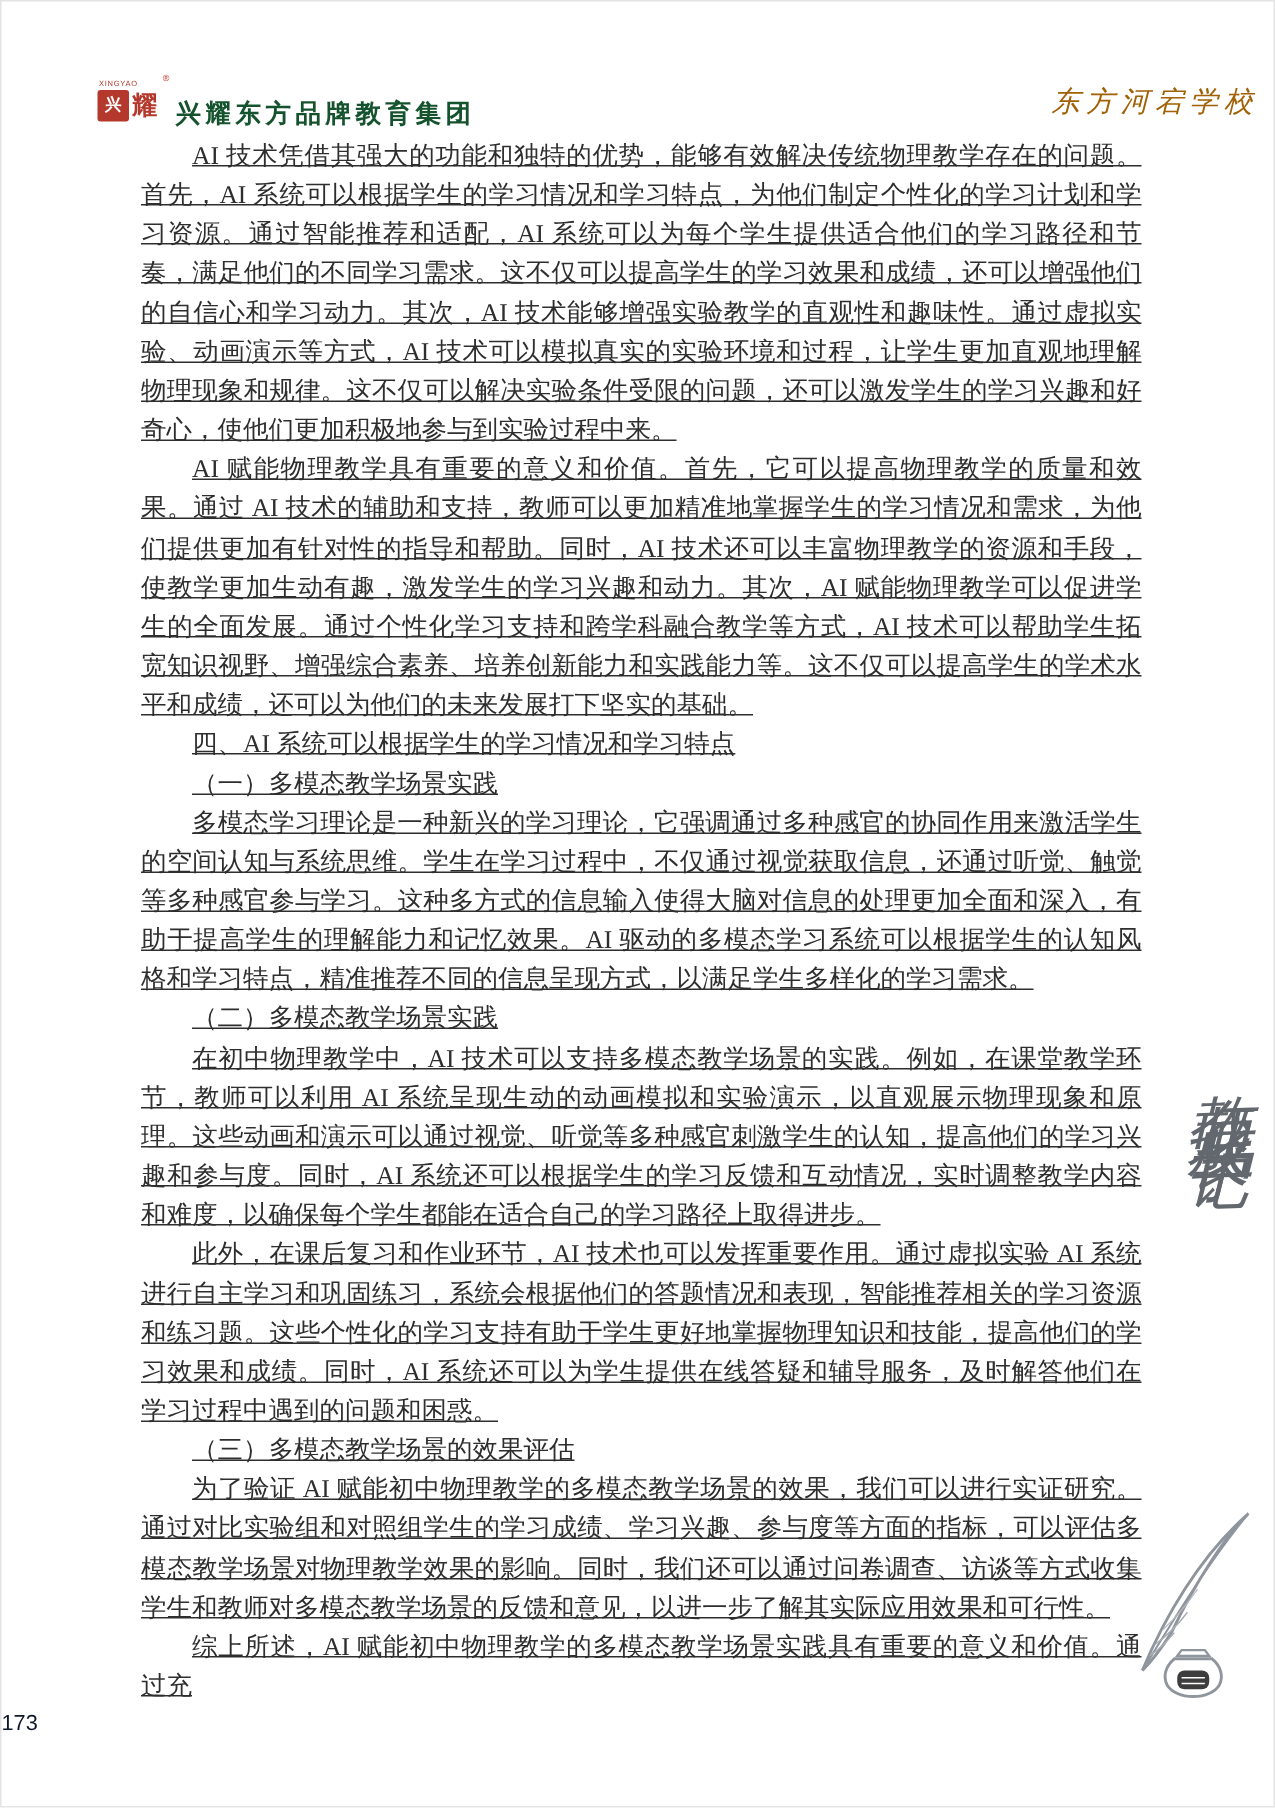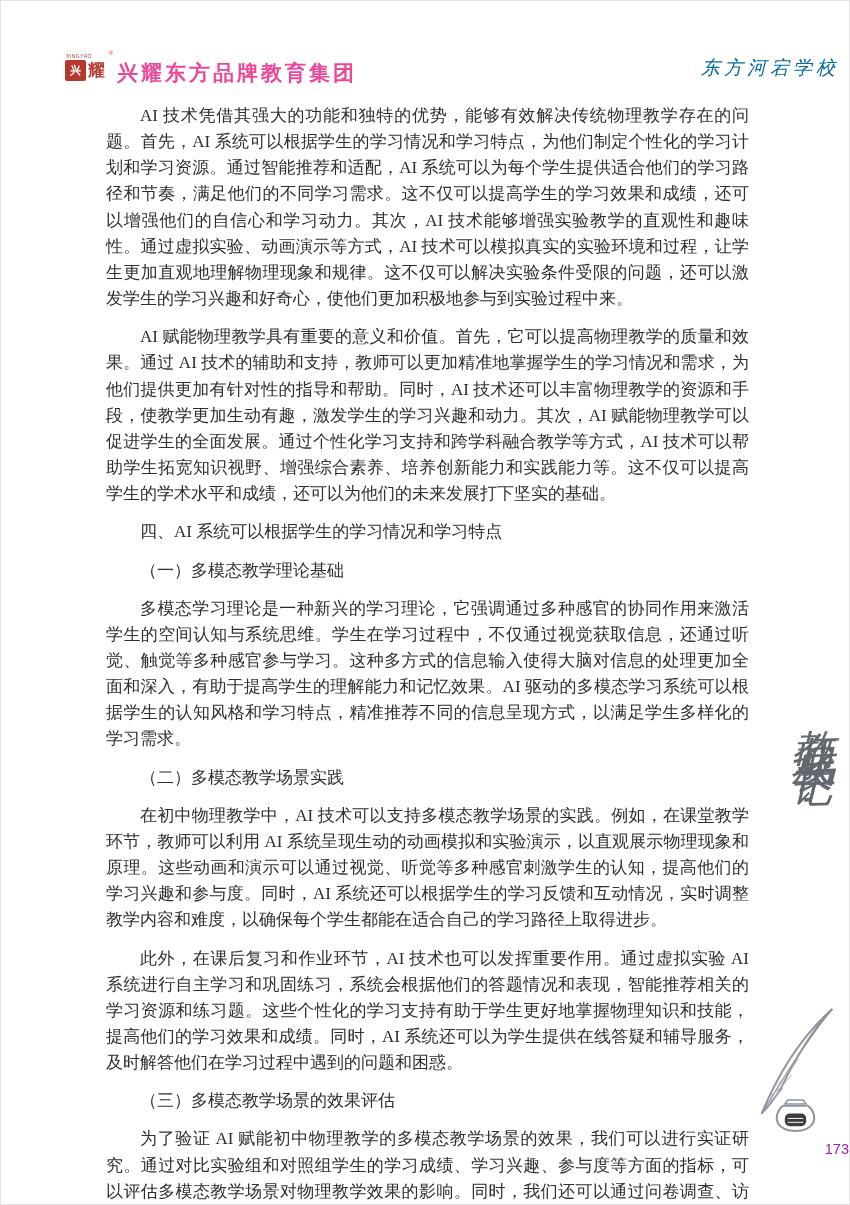--- a/index.html
+++ b/index.html
@@ -33,57 +33,57 @@
   .seal-sq {
     display:inline-flex; align-items:center; justify-content:center;
     width:21px; height:21px; background:#b5382d; border-radius:2px;
     color:#ffffff; font-size:11px; line-height:1; font-weight:bold;
   }
   .seal-right {
     display:inline-block; margin-left:2px;
     color:#b5382d; font-size:17px; font-weight:bold; line-height:1;
   }
   .company-name {
-    font-size:21px; font-weight:bold; color:#ec4899;
+    font-size:17px; font-weight:bold; color:#14532d;
     letter-spacing:3px; line-height:1; padding-bottom:5px;
     white-space:nowrap;
   }
   .school-name {
     position:absolute; right:0; top:6px;
-    font-size:19px; color:#0369a1; letter-spacing:4px;
+    font-size:19px; color:#a16207; letter-spacing:4px;
     font-style:italic; white-space:nowrap;
   }
 
   
   .doc-body {
     position:absolute; left:93px; top:90px; width:667px;
     font-size:17px; line-height:26.15px; color:#2e2e2e;
     text-align:justify;
   }
-  .doc-body p { margin:12px; text-indent:2em; }
+  .doc-body p { margin:0; text-indent:2em;text-decoration:underline; }
 
   
   .vertical-title {
     position:absolute; right:16px; top:696px; height:300px;
     writing-mode:vertical-rl;
     font-size:42px; line-height:1;
     letter-spacing:7px;
     color:#63686f;
     font-style:italic;
     font-family:"DejaVu Serif","Liberation Serif",serif;
     transform:skewY(-2deg);
   }
   .quill { position:absolute; right:8px; top:1002px; width:92px; height:136px; }
 
   
   .page-number {
     position:absolute; left:0; right:0; top:1140px;
-    text-align:right;
+    text-align:left;
     font-family:"Liberation Sans","DejaVu Sans",sans-serif;
-    font-size:14.5px; color:#a21caf;
+    font-size:14.5px; color:#0f172a;
   }
 </style>
 </head>
 <body>
 
 <div class="page">
 
   <div class="header">
     <div class="brand">
       <span class="seal">
@@ -96,21 +96,21 @@
       </span>
       <span class="company-name">兴耀东方品牌教育集团</span>
     </div>
     <div class="school-name">东方河宕学校</div>
   </div>
 
   <div class="doc-body">
       <p>AI 技术凭借其强大的功能和独特的优势，能够有效解决传统物理教学存在的问题。首先，AI 系统可以根据学生的学习情况和学习特点，为他们制定个性化的学习计划和学习资源。通过智能推荐和适配，AI 系统可以为每个学生提供适合他们的学习路径和节奏，满足他们的不同学习需求。这不仅可以提高学生的学习效果和成绩，还可以增强他们的自信心和学习动力。其次，AI 技术能够增强实验教学的直观性和趣味性。通过虚拟实验、动画演示等方式，AI 技术可以模拟真实的实验环境和过程，让学生更加直观地理解物理现象和规律。这不仅可以解决实验条件受限的问题，还可以激发学生的学习兴趣和好奇心，使他们更加积极地参与到实验过程中来。</p>
       <p>AI 赋能物理教学具有重要的意义和价值。首先，它可以提高物理教学的质量和效果。通过 AI 技术的辅助和支持，教师可以更加精准地掌握学生的学习情况和需求，为他们提供更加有针对性的指导和帮助。同时，AI 技术还可以丰富物理教学的资源和手段，使教学更加生动有趣，激发学生的学习兴趣和动力。其次，AI 赋能物理教学可以促进学生的全面发展。通过个性化学习支持和跨学科融合教学等方式，AI 技术可以帮助学生拓宽知识视野、增强综合素养、培养创新能力和实践能力等。这不仅可以提高学生的学术水平和成绩，还可以为他们的未来发展打下坚实的基础。</p>
       <p>四、AI 系统可以根据学生的学习情况和学习特点</p>
-      <p>（一）多模态教学理论基础</p>
+      <p>（一）多模态教学场景实践</p>
       <p>多模态学习理论是一种新兴的学习理论，它强调通过多种感官的协同作用来激活学生的空间认知与系统思维。学生在学习过程中，不仅通过视觉获取信息，还通过听觉、触觉等多种感官参与学习。这种多方式的信息输入使得大脑对信息的处理更加全面和深入，有助于提高学生的理解能力和记忆效果。AI 驱动的多模态学习系统可以根据学生的认知风格和学习特点，精准推荐不同的信息呈现方式，以满足学生多样化的学习需求。</p>
       <p>（二）多模态教学场景实践</p>
       <p>在初中物理教学中，AI 技术可以支持多模态教学场景的实践。例如，在课堂教学环节，教师可以利用 AI 系统呈现生动的动画模拟和实验演示，以直观展示物理现象和原理。这些动画和演示可以通过视觉、听觉等多种感官刺激学生的认知，提高他们的学习兴趣和参与度。同时，AI 系统还可以根据学生的学习反馈和互动情况，实时调整教学内容和难度，以确保每个学生都能在适合自己的学习路径上取得进步。</p>
       <p>此外，在课后复习和作业环节，AI 技术也可以发挥重要作用。通过虚拟实验 AI 系统进行自主学习和巩固练习，系统会根据他们的答题情况和表现，智能推荐相关的学习资源和练习题。这些个性化的学习支持有助于学生更好地掌握物理知识和技能，提高他们的学习效果和成绩。同时，AI 系统还可以为学生提供在线答疑和辅导服务，及时解答他们在学习过程中遇到的问题和困惑。</p>
       <p>（三）多模态教学场景的效果评估</p>
       <p>为了验证 AI 赋能初中物理教学的多模态教学场景的效果，我们可以进行实证研究。通过对比实验组和对照组学生的学习成绩、学习兴趣、参与度等方面的指标，可以评估多模态教学场景对物理教学效果的影响。同时，我们还可以通过问卷调查、访谈等方式收集学生和教师对多模态教学场景的反馈和意见，以进一步了解其实际应用效果和可行性。</p>
       <p>综上所述，AI 赋能初中物理教学的多模态教学场景实践具有重要的意义和价值。通过充</p>
     </div>
 
   <div class="vertical-title">教师成长手记</div>

